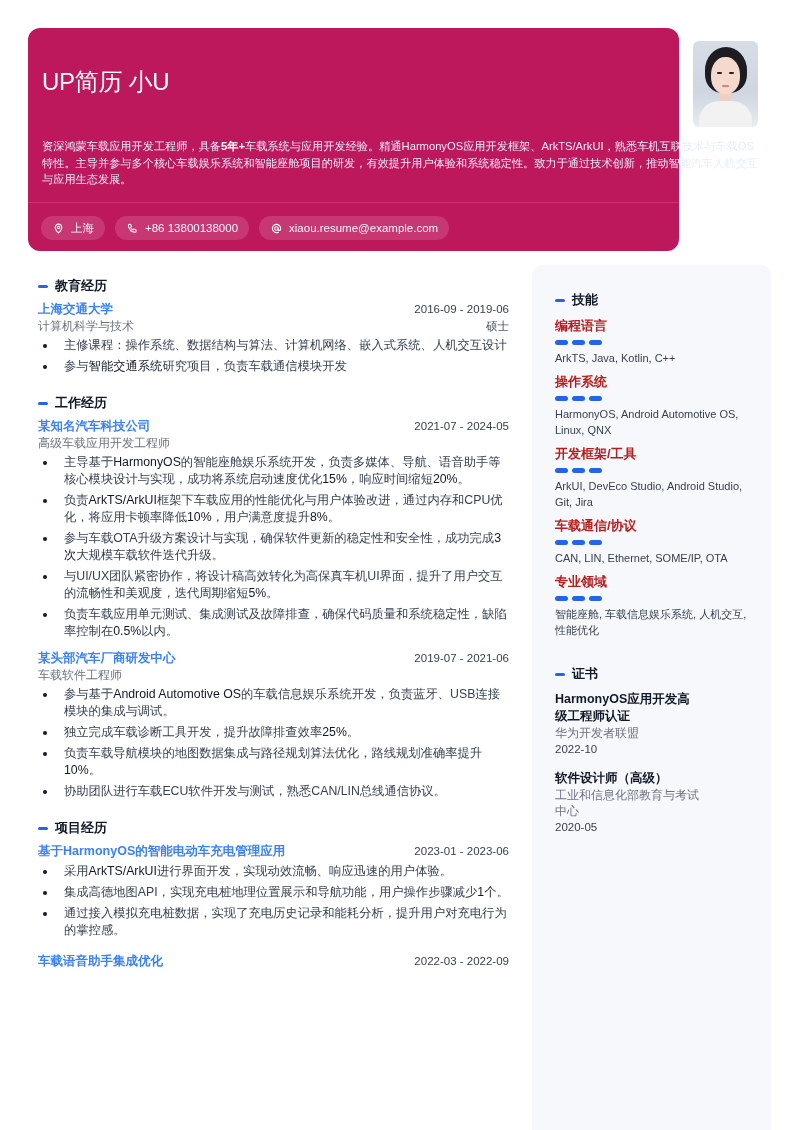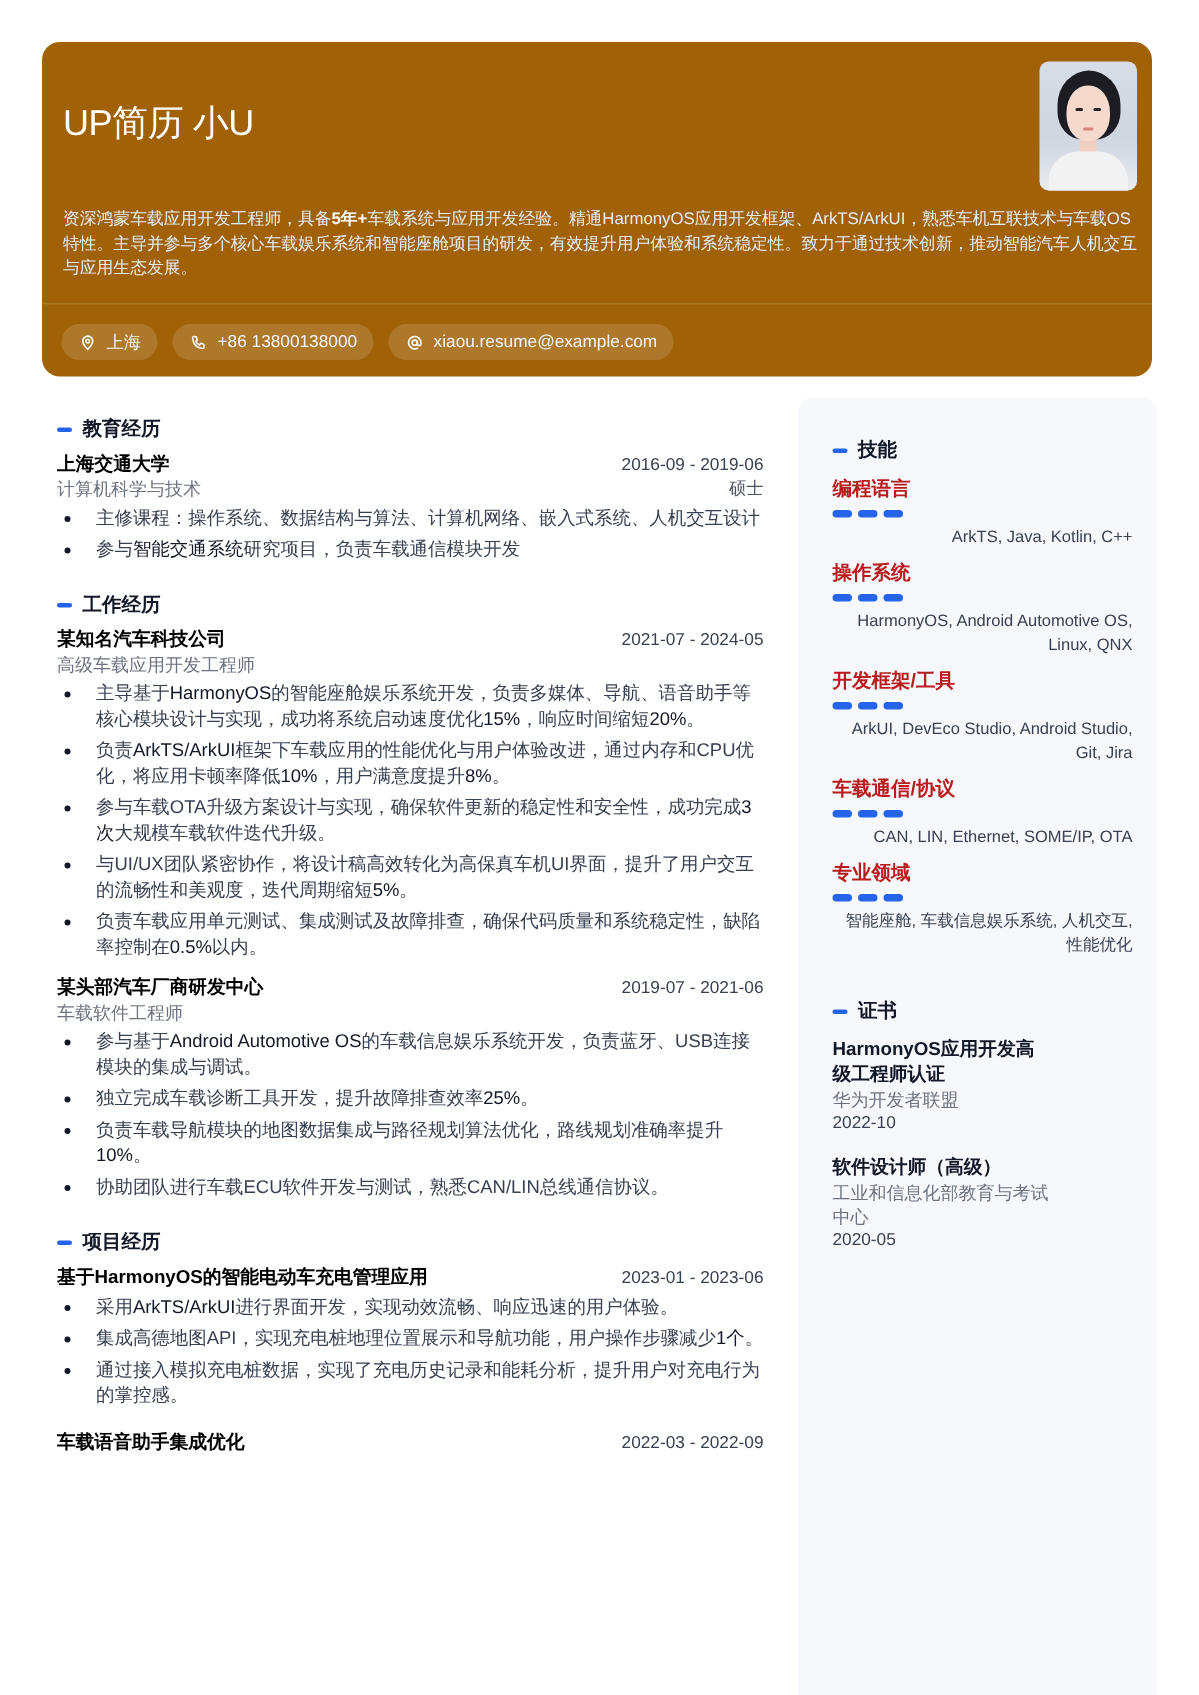--- a/index.html
+++ b/index.html
@@ -3,22 +3,22 @@
 <meta charset="utf-8">
 <style>
   * { box-sizing: border-box; margin: 0; padding: 0; }
   html, body { width: 799px; height: 1130px; overflow: hidden; background: #ffffff; }
   body { font-family: "Liberation Sans", "DejaVu Sans", sans-serif; color: #1f2937; }
 
   .page { position: relative; width: 799px; height: 1130px; }
 
   
   .header {
-    position: absolute; left: 28px; top: 28px; width: 740px; height: 223px;
-    background: #a16207; border-radius: 12px; color: #fff;
+    position: absolute; left: 28px; top: 28px; width: 651px; height: 223px;
+    background: #be185d; border-radius: 12px; color: #fff;
   }
   .header .name {
     position: absolute; left: 14px; top: 38px; font-size: 24px; font-weight: 500; letter-spacing: -0.3px;
   }
   .header .photo {
     position: absolute; left: 665px; top: 13px; width: 65px; height: 86px; border-radius: 6px;
     background: linear-gradient(180deg, #d7dde6 0%, #cfd6e0 60%, #e9ecef 100%);
     overflow: hidden;
   }
   .photo .hair { position: absolute; left: 12px; top: 6px; width: 42px; height: 46px; border-radius: 50% 50% 40% 40%; background: #1c1c22; }
@@ -45,39 +45,39 @@
   .main { position: absolute; left: 38px; top: 276px; width: 471px; }
   .side {
     position: absolute; left: 532px; top: 265px; width: 239px; height: 880px;
     background: #f7f8fc; border-radius: 10px;
   }
 
   .sec-title { display: flex; align-items: center; gap: 7px; font-size: 13px; font-weight: 700; color: #111827; height: 20px; }
   .sec-title .bar { width: 10px; height: 3px; background: #2563eb; border-radius: 2px; }
 
   .entry-head { display: flex; justify-content: space-between; align-items: baseline; margin-top: 5px; }
-  .entry-head .org { font-size: 12.5px; font-weight: 700; color: #000000; }
+  .entry-head .org { font-size: 12.5px; font-weight: 700; color: #3b82f6; }
   .entry-head .date { font-size: 11.5px; color: #374151; }
   .entry-sub { display: flex; justify-content: space-between; font-size: 12px; color: #6b7280; line-height: 16px; }
   .entry-sub .deg { font-size: 11.5px; color: #4b5563; }
 
   ul.bullets { list-style: none; margin-top: 3px; }
   ul.bullets li { position: relative; padding-left: 26px; font-size: 12.3px; line-height: 17px; color: #374151; margin-bottom: 4px; }
   ul.bullets li::before { content: ""; position: absolute; left: 5px; top: 7px; width: 4px; height: 4px; border-radius: 50%; background: #111827; }
   ul.bullets li b { color: #111827; font-weight: 400; }
 
   .section { margin-bottom: 18px; }
   .job { margin-bottom: 10px; }
 
   
   .side-inner { position: absolute; left: 23px; top: 25px; width: 200px; }
   .skill-cat { font-size: 13px; font-weight: 700; color: #b91c1c; margin-top: 7px; line-height: 17px; }
   .dots { display: flex; gap: 4px; margin: 6px 0 5px; }
   .dots span { width: 13px; height: 5px; border-radius: 3px; background: #2563eb; }
-  .skill-val { font-size: 11px; line-height: 16px; color: #374151; text-align: right; }
+  .skill-val { font-size: 11px; line-height: 16px; color: #374151; }
 
   .certs { margin-top: 26px; }
   .cert { display: flex; justify-content: space-between; margin-top: 7px; flex-direction: column; }
   .cert .left { width: 145px; }
   .cert .cname { font-size: 12.5px; font-weight: 700; color: #111827; line-height: 17px; }
   .cert .issuer { font-size: 12px; color: #6b7280; line-height: 16px; }
   .cert .cdate { font-size: 11.5px; color: #374151; line-height: 17px; }
 </style>
 </head>
 <body>

